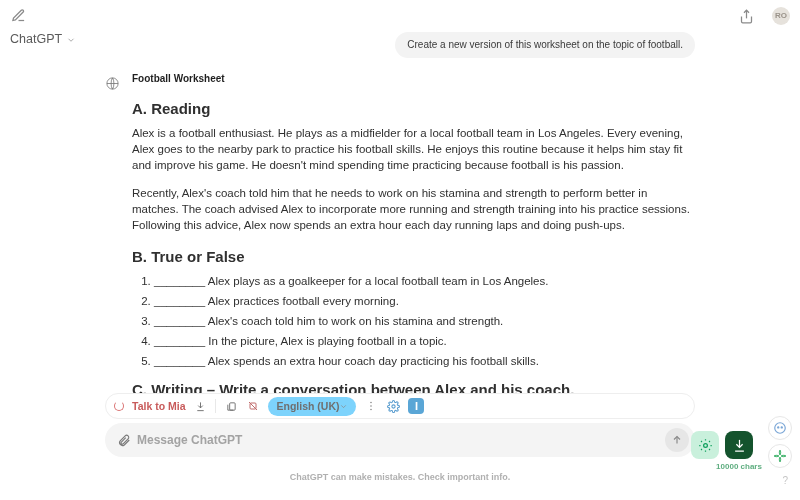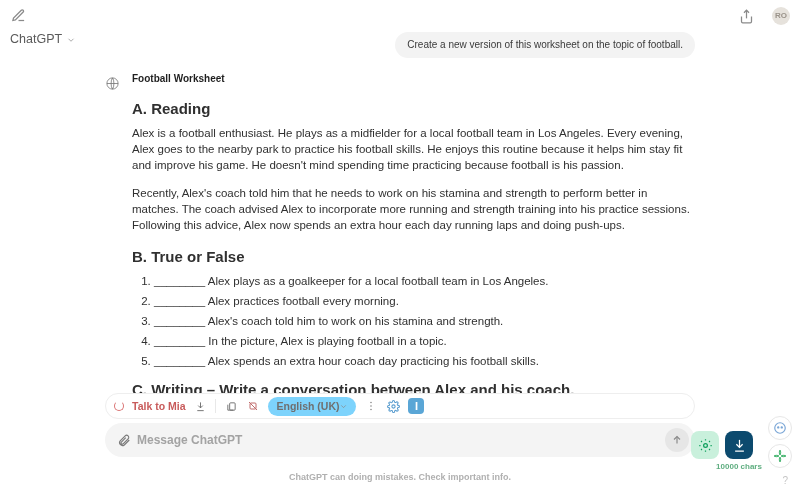--- a/index.html
+++ b/index.html
@@ -69,21 +69,21 @@
     align-items:center; justify-content:center; color:#9a9a9a;
   }
   .side-actions {
     position:absolute; right:-58px; bottom:-2px; display:flex; gap:6px; align-items:flex-end;
   }
   .sq-btn {
     width:28px; height:28px; border-radius:8px; display:flex; flex-direction:column; align-items:center; justify-content:center;
     position:relative;
   }
   .sq-btn.green1 { background:#c9f0dc; color:#0e9f5c; }
-  .sq-btn.green2 { background:#0c4a6e; color:#fff; }
+  .sq-btn.green2 { background:#14532d; color:#fff; }
   .sq-label { position:absolute; top:30px; font-size:8px; color:#5fae80; white-space:nowrap;}
   .foot { text-align:center; font-size:9px; color:#b0b0b0; margin-top:14px; }
   
   .float { position:absolute; right:8px; width:24px; height:24px; border:1px solid #e7e7e7; border-radius:50%;
            display:flex; align-items:center; justify-content:center; background:#fff; color:#7aa6d6;}
   .float.a { bottom:60px; }
   .float.b { bottom:32px; color:#16a34a; }
   .tiny-q { position:absolute; right:12px; bottom:12px; font-size:10px; color:#c5c5c5; }
   svg { display:block; }
 </style>
@@ -231,21 +231,21 @@
         <svg width="15" height="15" viewBox="0 0 24 24" fill="none" stroke="#fff" stroke-width="2">
             <path d="M12 3v12"></path>
             <path d="m7 10 5 5 5-5"></path>
             <path d="M5 21h14"></path>
           </svg>
         <span class="sq-label">10000 chars</span>
       </div>
     </div>
   </div>
 
-  <div class="foot">ChatGPT can doing mistakes. Check important info.</div>
+  <div class="foot">ChatGPT can make mistakes. Check important info.</div>
 </div>
 
 <div class="float a">
   <svg width="14" height="14" viewBox="0 0 24 24" fill="none" stroke="#7aa6d6" stroke-width="2">
       <circle cx="12" cy="12" r="9"></circle>
       <circle cx="9" cy="11" r="1" fill="#7aa6d6"></circle>
       <circle cx="15" cy="11" r="1" fill="#7aa6d6"></circle>
     </svg>
 </div>
 <div class="float b">

